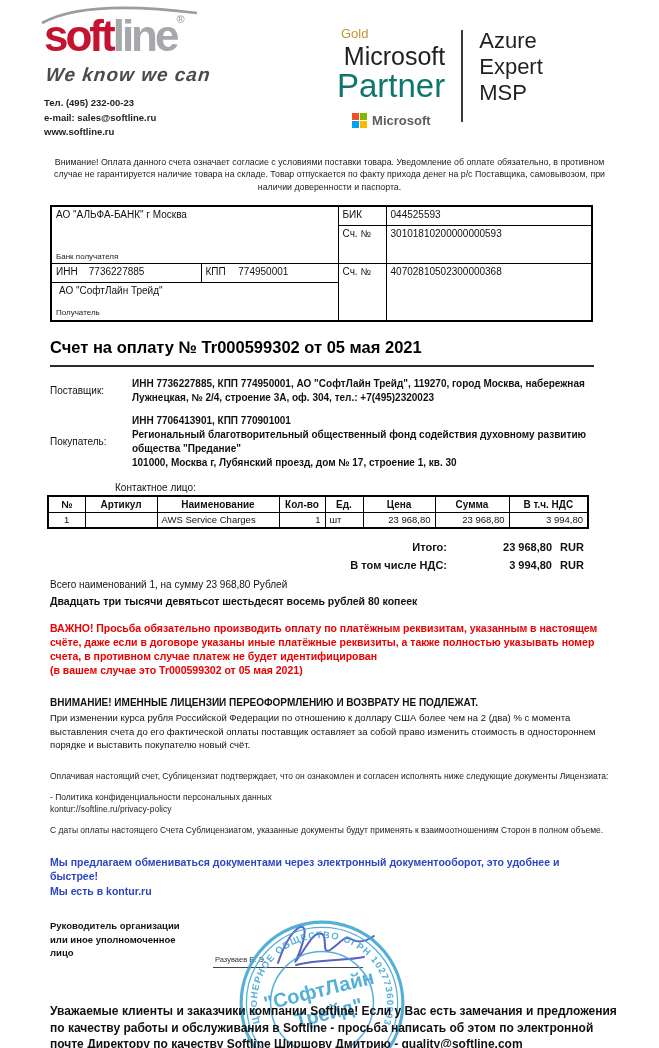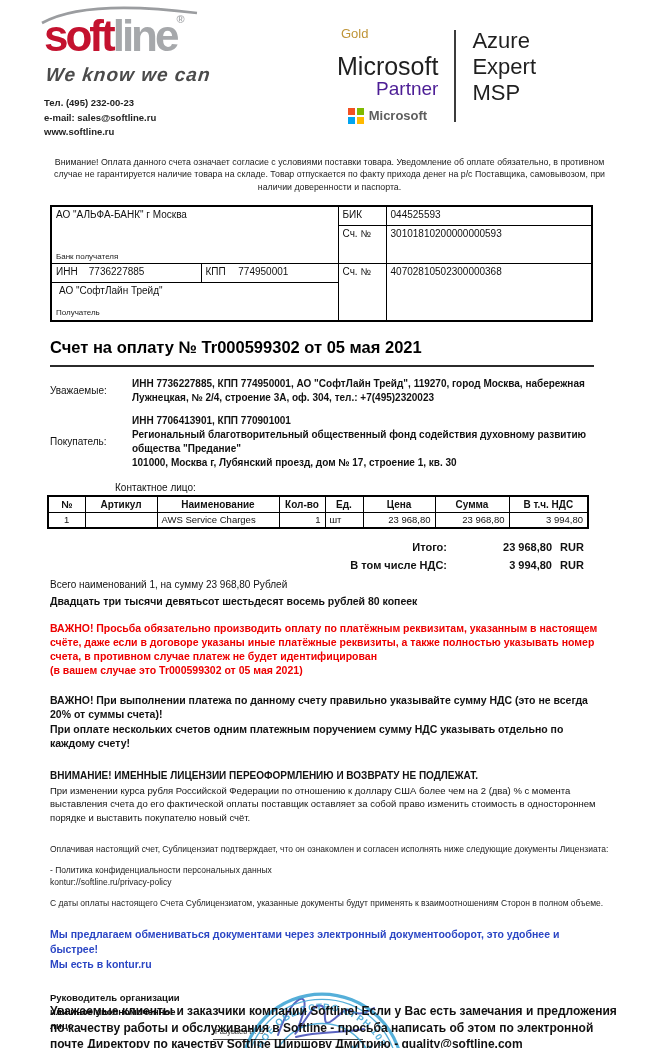--- a/index.html
+++ b/index.html
@@ -18,23 +18,23 @@
   .logo-word .swoosh { position:absolute; left:-4px; top:-9px; }
   .soft { font-size:44px; font-weight:bold; letter-spacing:-3px; color:#c4122f; }
   .line { font-size:44px; font-weight:bold; letter-spacing:-3px; color:#a6a8ab; }
   .reg { font-size:11px; color:#a6a8ab; vertical-align:top; font-weight:bold; }
   .slogan { font-size:19px; color:#4b4b4b; font-weight:600; font-style:italic;
             transform:skewX(-6deg); margin:6px 0 10px 2px; letter-spacing:1px; }
   .contact { font-size:9.5px; font-weight:bold; color:#222; line-height:1.55; }
 
   .partner-block { display:flex; margin-left:58px; margin-top:12px; }
   .ms-col { text-align:right; }
-  .gold { color:#bf9437; font-size:13px; text-align:left; margin-left:4px; margin-bottom:12px;}
+  .gold { color:#bf9437; font-size:13px; text-align:left; margin-left:4px; margin-bottom:2px;}
   .ms-name { font-size:25px; color:#1f1f1f; line-height:1.05; }
-  .ms-partner { font-size:19px; color:#4c1d95; line-height:1.05; }
+  .ms-partner { font-size:33px; color:#0f766e; line-height:1.05; }
   .ms-logo-row { display:flex; align-items:center; justify-content:center; margin-top:9px; }
   .ms-squares { display:grid; grid-template-columns:7px 7px; grid-template-rows:7px 7px; gap:1.5px; margin-right:5px;}
   .sq1{background:#f25022}.sq2{background:#7fba00}.sq3{background:#00a4ef}.sq4{background:#ffb900}
   .ms-wordmark { font-size:13px; font-weight:bold; color:#5e5e5e; }
   .v-divider { width:2px; background:#3c3c3c; height:92px; margin:4px 16px 0 16px; }
   .azure-col { font-size:22px; color:#1f1f1f; line-height:1.18; margin-top:2px;}
 
   
   .notice-top { margin:16px auto 12px; width:575px; text-align:center;
                 font-size:8.8px; color:#222; line-height:1.4; }
@@ -191,21 +191,21 @@
       </td>
     </tr>
   </tbody>
     </table>
 
   <div class="title">Счет на оплату № Tr000599302 от 05 мая 2021</div>
   <div class="title-rule"></div>
 
   <div class="parties">
     <div class="party-row">
-      <div class="party-label">Уважаемые:</div>
+      <div class="party-label">Поставщик:</div>
       <div class="party-text">ИНН 7736227885,  КПП 774950001,  АО "СофтЛайн Трейд",  119270, город Москва, набережная Лужнецкая,  № 2/4, строение 3А, оф. 304,  тел.: +7(495)2320023</div>
     </div>
     <div class="party-row">
       <div class="party-label">Покупатель:</div>
       <div class="party-text">
         <div>ИНН 7706413901,  КПП 770901001</div>
         <div>Региональный благотворительный общественный фонд содействия духовному развитию общества "Предание"</div>
         <div>101000, Москва г, Лубянский проезд, дом № 17, строение 1, кв. 30</div>
       </div>
     </div>
@@ -261,24 +261,20 @@
     </div>
   </div>
   <div class="count-line">Всего наименований 1, на сумму 23 968,80 Рублей</div>
   <div class="words-line">Двадцать три тысячи девятьсот шестьдесят восемь рублей 80 копеек</div>
 
   <div class="red-block">
     <div>ВАЖНО! Просьба обязательно производить оплату по платёжным реквизитам, указанным в настоящем счёте, даже если в договоре указаны иные платёжные реквизиты, а также полностью указывать номер счета, в противном случае платеж не будет идентифицирован</div>
     <div>(в вашем случае это Tr000599302 от 05 мая 2021)</div>
   </div>
 
-  <div class="vat-block">
-    <div>ВАЖНО! При выполнении платежа по данному счету правильно указывайте сумму НДС (это не всегда 20% от суммы счета)!</div>
-    <div>При оплате нескольких счетов одним платежным поручением сумму НДС указывать отдельно по каждому счету!</div>
-  </div>
 
   <div class="license-block">
     <div class="license-head">ВНИМАНИЕ! ИМЕННЫЕ ЛИЦЕНЗИИ ПЕРЕОФОРМЛЕНИЮ И ВОЗВРАТУ НЕ ПОДЛЕЖАТ.</div>
     <div class="license-body">При изменении курса рубля Российской Федерации по отношению к доллару США более чем на 2 (два) % с момента выставления счета до его фактической оплаты поставщик оставляет за собой право изменить стоимость в одностороннем порядке и выставить покупателю новый счёт.</div>
   </div>
 
   <div class="subl">
     <div>Оплачивая настоящий счет, Сублицензиат подтверждает, что он ознакомлен и согласен исполнять ниже следующие документы Лицензиата:</div>
     <div class="gap"></div>
     <div> - Политика конфиденциальности персональных данных</div>

